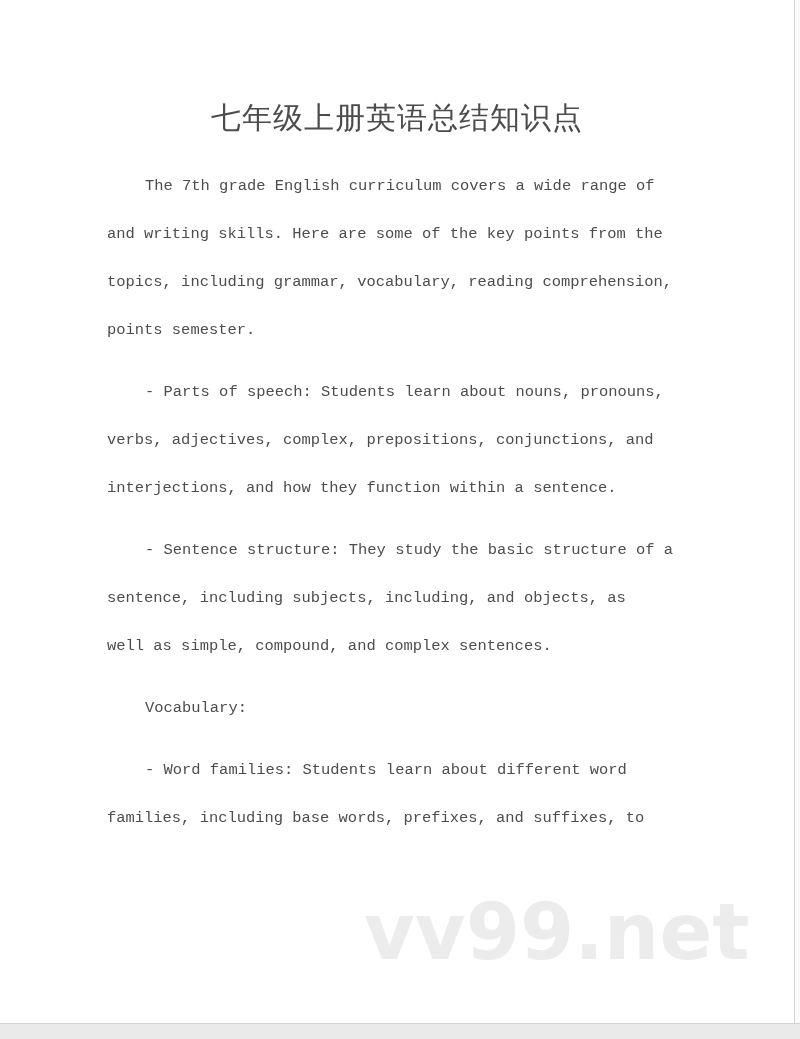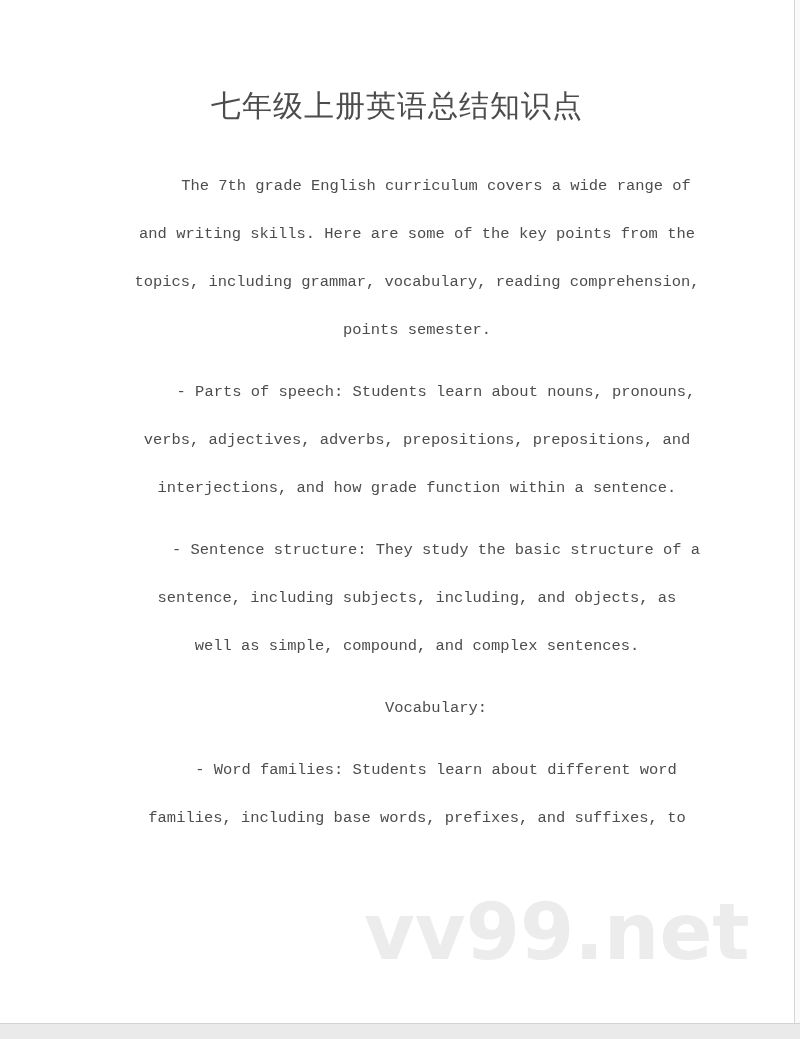--- a/index.html
+++ b/index.html
@@ -21,41 +21,40 @@
     left: 0;
     top: 0;
     width: 794px;
     height: 1023px;
     background: #ffffff;
     border-right: 1px solid #d6d6d6;
     overflow: hidden;
   }
   .doc-title {
     position: absolute;
-    top: 88px;
+    top: 100px;
     left: 0;
     width: 794px;
     text-align: center;
     font-family: "Liberation Serif", "DejaVu Serif", serif;
     font-size: 30px;
     line-height: 36px;
     color: #4c4c4c;
     letter-spacing: 1px;
     white-space: pre;
   }
   .doc-body {
     position: absolute;
     left: 107px;
     top: 162px;
     width: 620px;
     color: #4d4d4d;
   }
   .para {
     margin: 0 0 14px 0;
-    text-align: center;
   }
   .line {
     height: 48px;
     line-height: 48px;
     font-size: 15.45px;
     white-space: pre;
   }
   .line.first {
     padding-left: 38px;
   }
@@ -99,22 +98,22 @@
     <div class="watermark">vv99.net</div>
     <div class="doc-body">
         <div class="para">
           <div class="line first">The 7th grade English curriculum covers a wide range of</div>
           <div class="line">and writing skills. Here are some of the key points from the</div>
           <div class="line">topics, including grammar, vocabulary, reading comprehension,</div>
           <div class="line">points semester.</div>
         </div>
         <div class="para">
           <div class="line first">- Parts of speech: Students learn about nouns, pronouns,</div>
-          <div class="line">verbs, adjectives, adverbs, prepositions, prepositions, and</div>
-          <div class="line">interjections, and how grade function within a sentence.</div>
+          <div class="line">verbs, adjectives, complex, prepositions, conjunctions, and</div>
+          <div class="line">interjections, and how they function within a sentence.</div>
         </div>
         <div class="para">
           <div class="line first">- Sentence structure: They study the basic structure of a</div>
           <div class="line">sentence, including subjects, including, and objects, as</div>
           <div class="line">well as simple, compound, and complex sentences.</div>
         </div>
         <div class="para">
           <div class="line first">Vocabulary:</div>
         </div>
         <div class="para">

